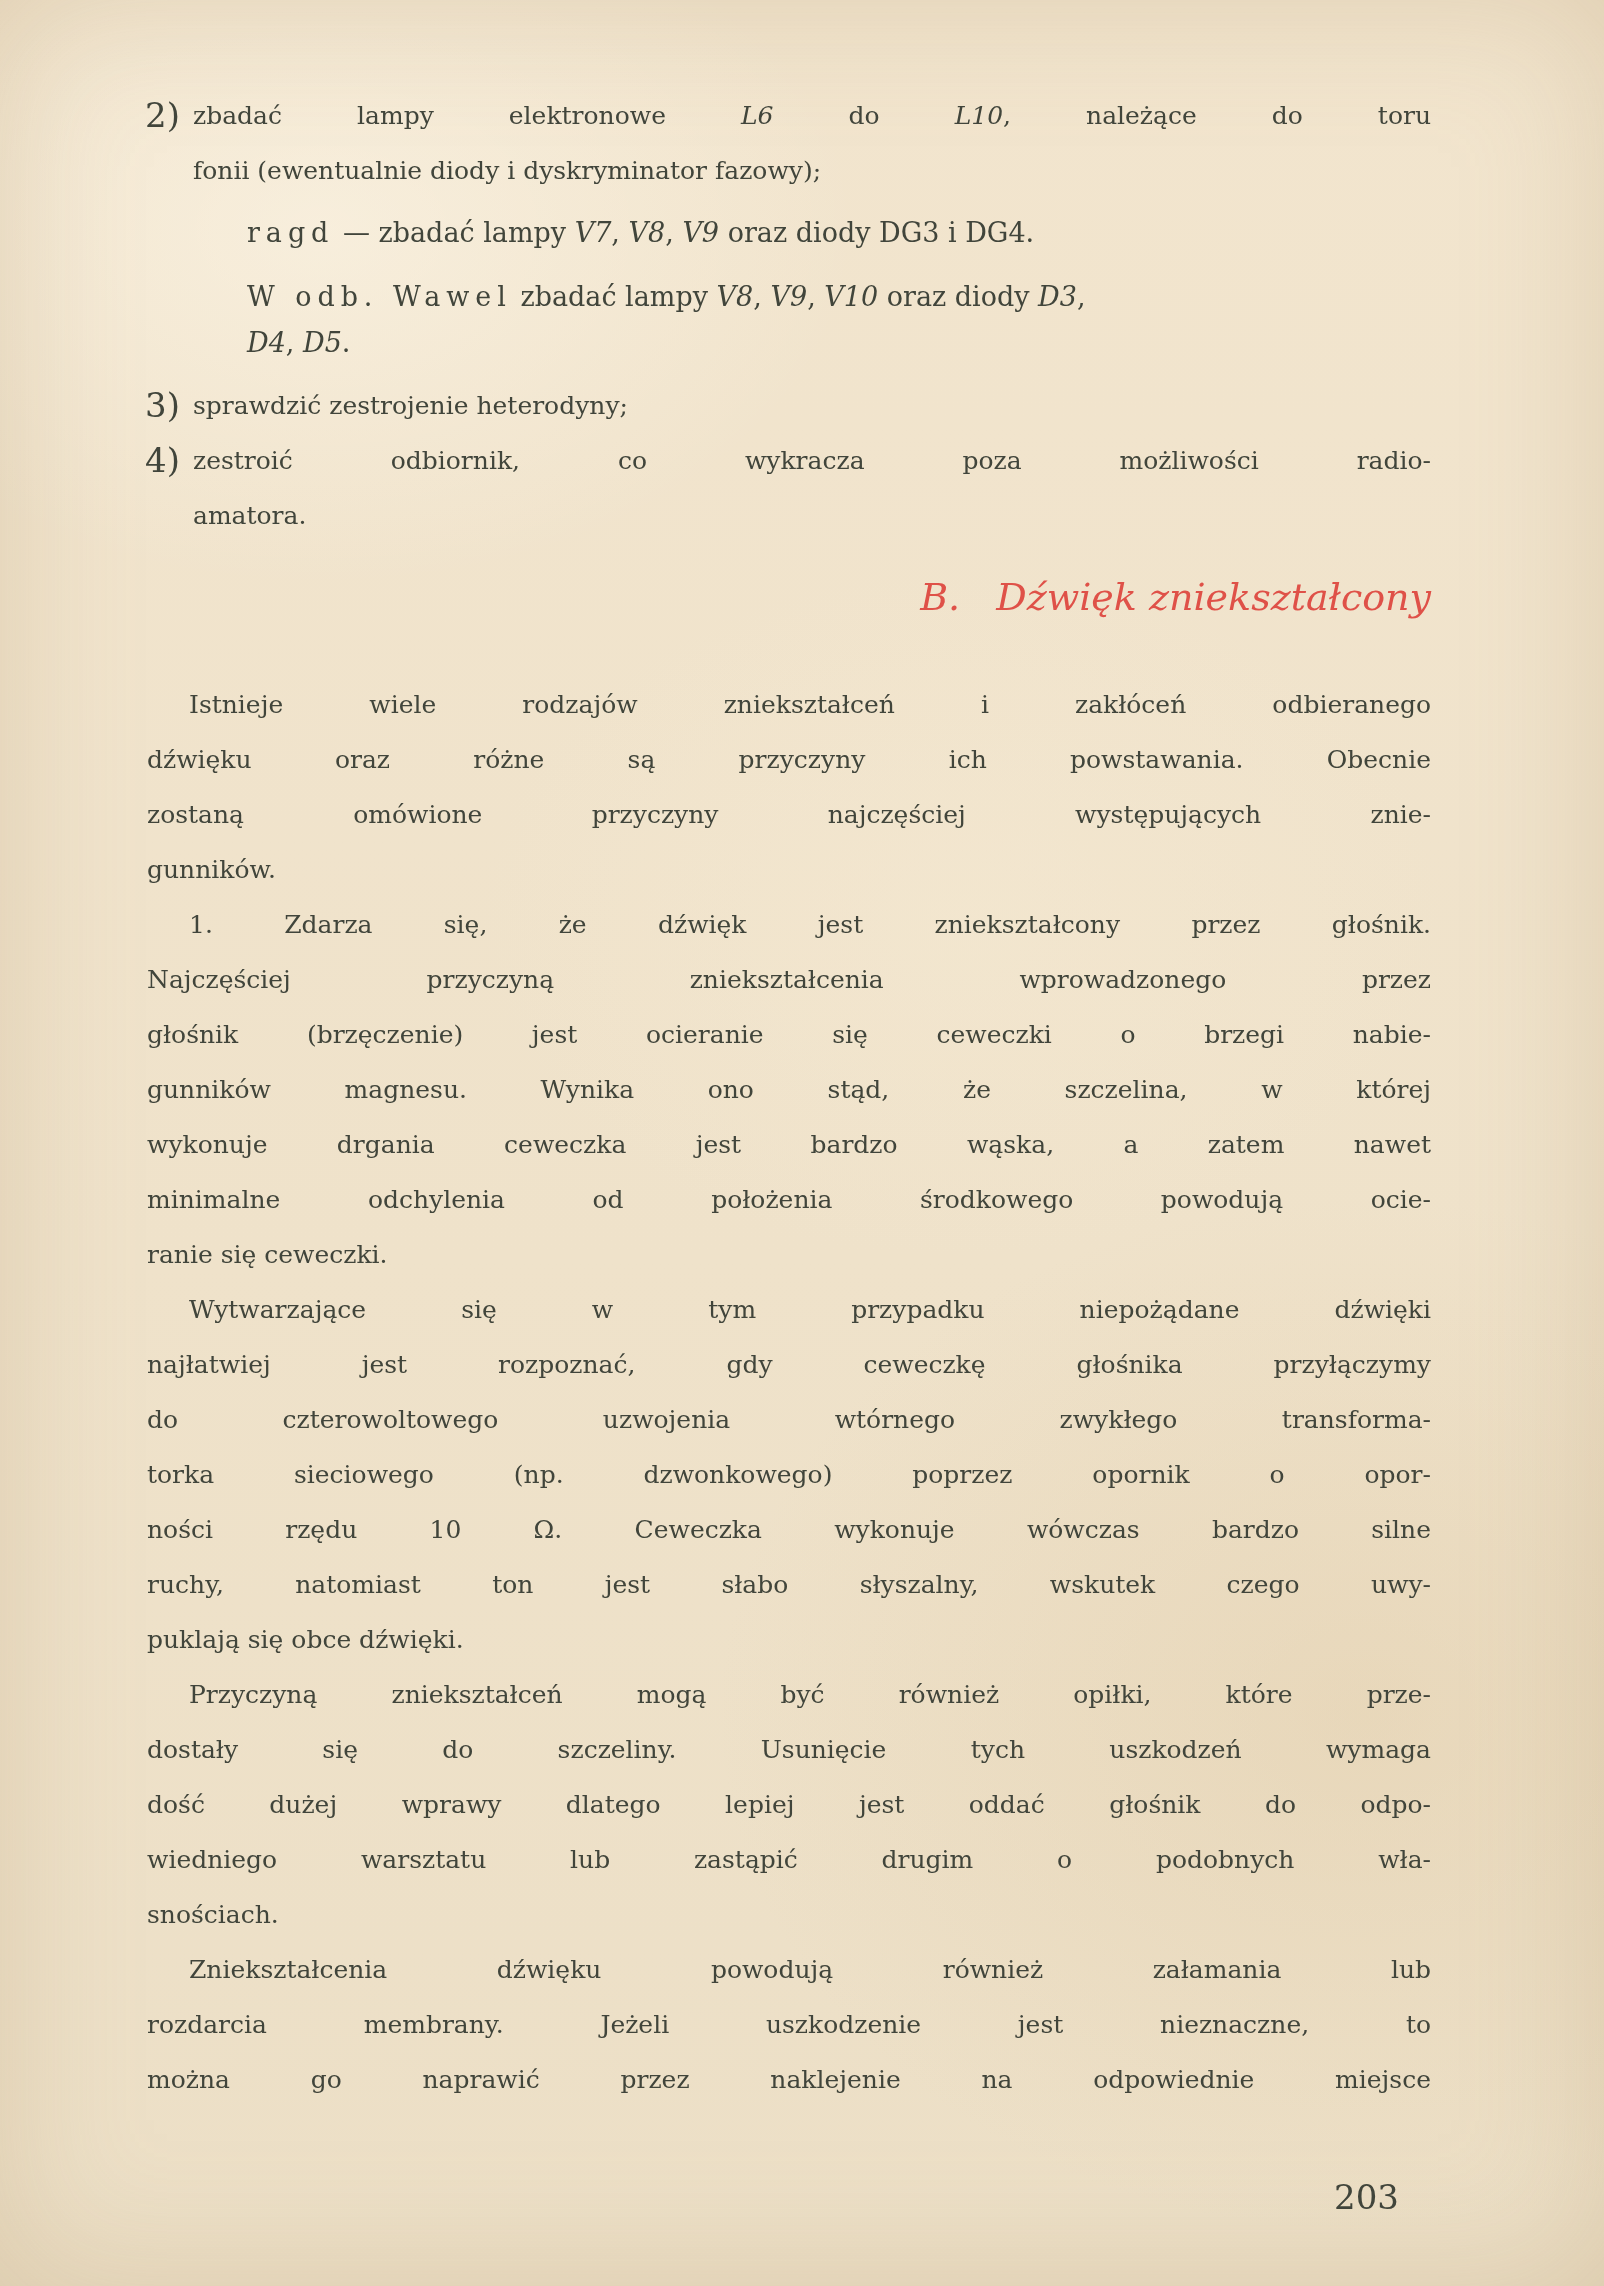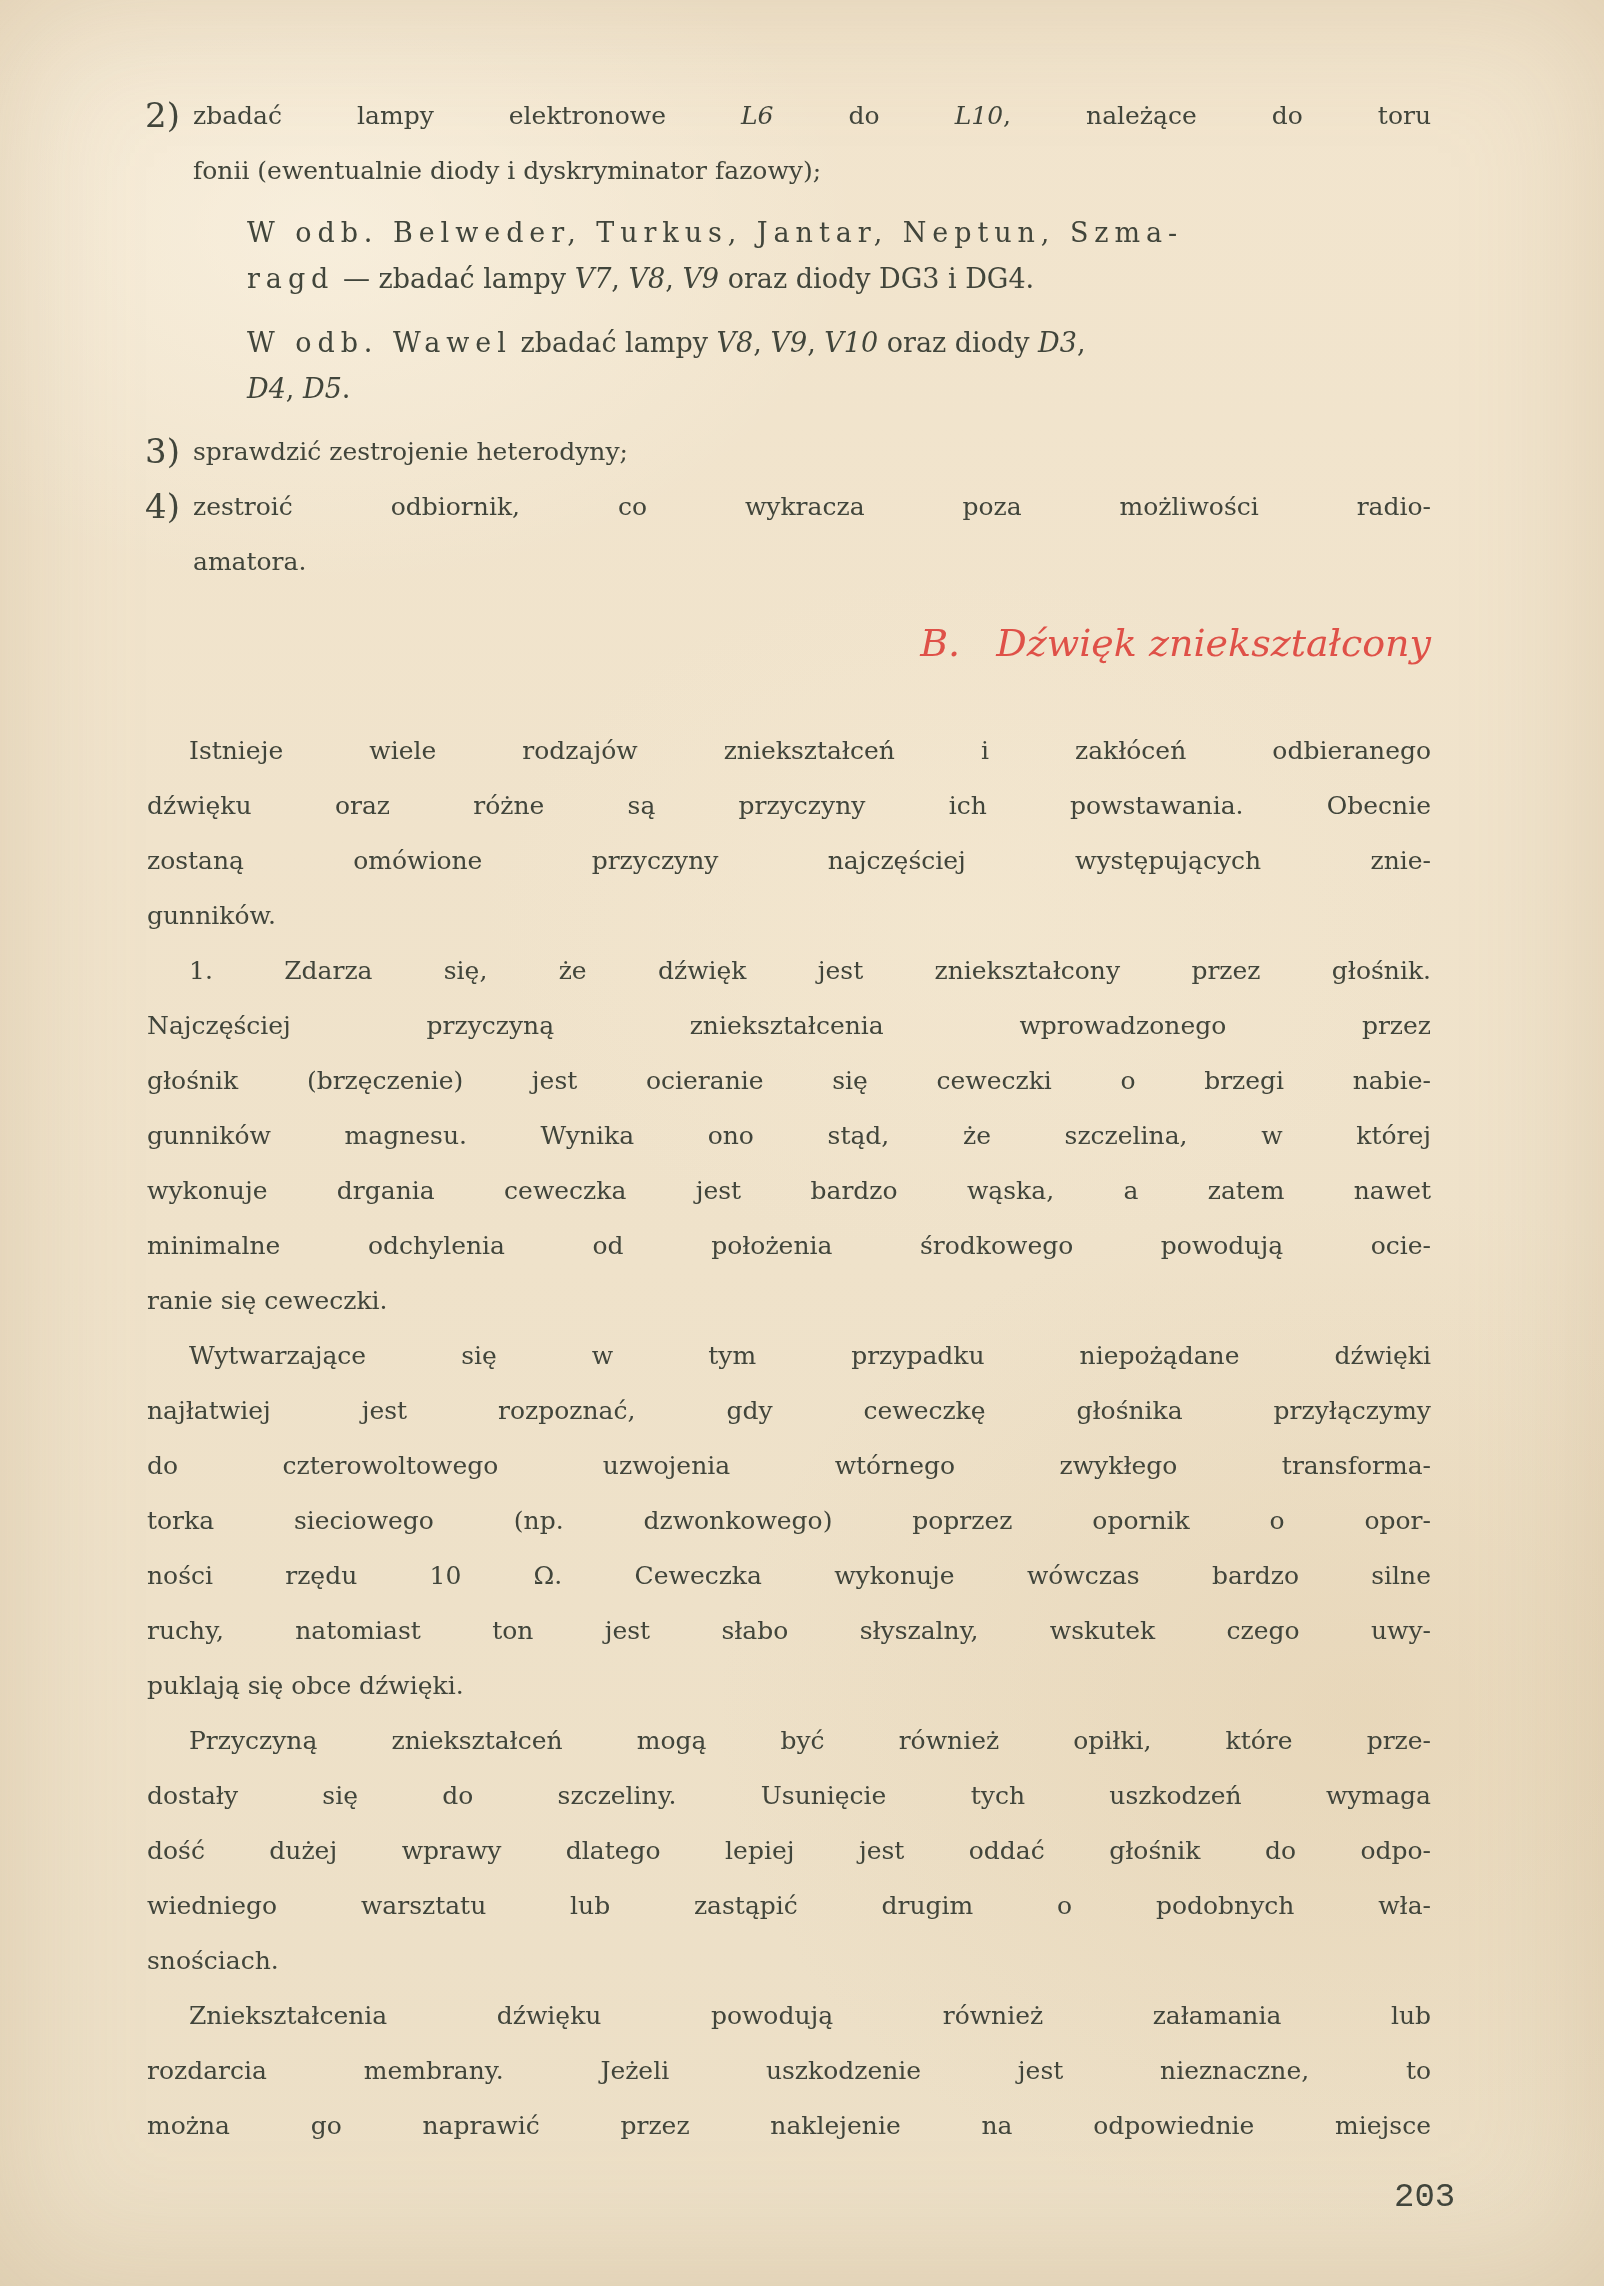--- a/index.html
+++ b/index.html
@@ -85,44 +85,42 @@
     color: #df5148;
     padding-bottom: 54px;
     text-align: right;
   }
   .section-heading .h-marker { margin-right: 36px; }
 
   .para-2 { }
 
   .page-number {
     position: absolute;
-    left: 1394px;
+    left: 1334px;
     top: 2175px;
     font-size: 34px;
     line-height: 44px;
     color: #41453b;
-    font-family: Liberation Mono, monospace;
   }
 </style>
 </head>
 <body>
 
 <div class="page">
   <main class="content">
 
     <section class="list-item li-2">
       <span class="marker">2)</span>
       <div class="item-body">
           <div class="tl"><span>zbadać lampy elektronowe </span><i>L6</i><span> do </span><i>L10</i><span>, należące do toru</span></div>
           <div class="tl nj"><span>fonii (ewentualnie diody i dyskryminator fazowy);</span></div>
         </div>
     </section>
 
     <section class="note note-1">
-        <div class="tl nj"><span class="ls">W odb. Belweder, Turkus, Jantar, Neptun, Szma-</span></div>
         <div class="tl nj"><span class="ls">ragd</span><span> — zbadać lampy </span><i>V7</i><span>, </span><i>V8</i><span>, </span><i>V9</i><span> oraz diody DG3 i DG4.</span></div>
       </section>
 
     <section class="note note-2">
         <div class="tl nj"><span class="ls">W odb. Wawel</span><span> zbadać lampy </span><i>V8</i><span>, </span><i>V9</i><span>, </span><i>V10</i><span> oraz diody </span><i>D3</i><span>,</span></div>
         <div class="tl nj"><i>D4</i><span>, </span><i>D5</i><span>.</span></div>
       </section>
 
     <section class="list-item li-3">
       <span class="marker">3)</span>

